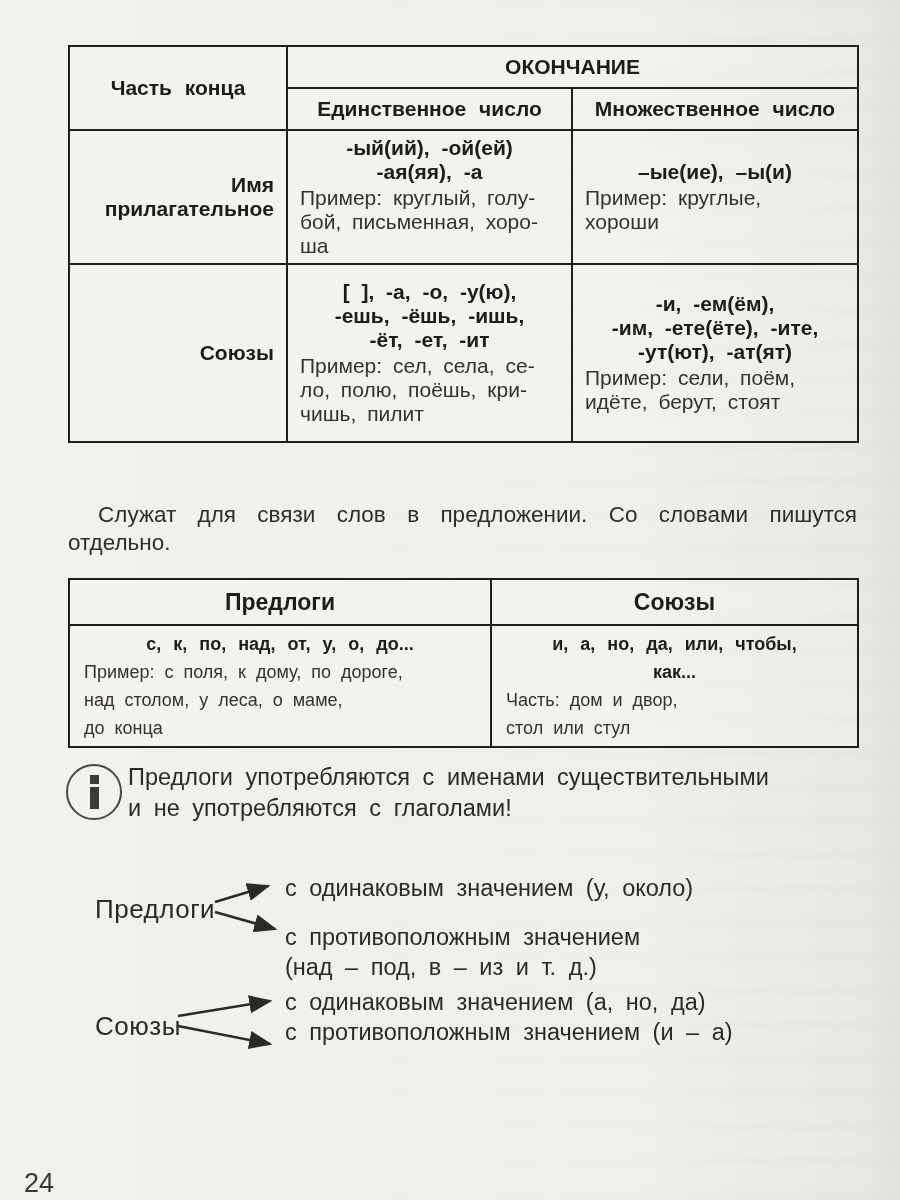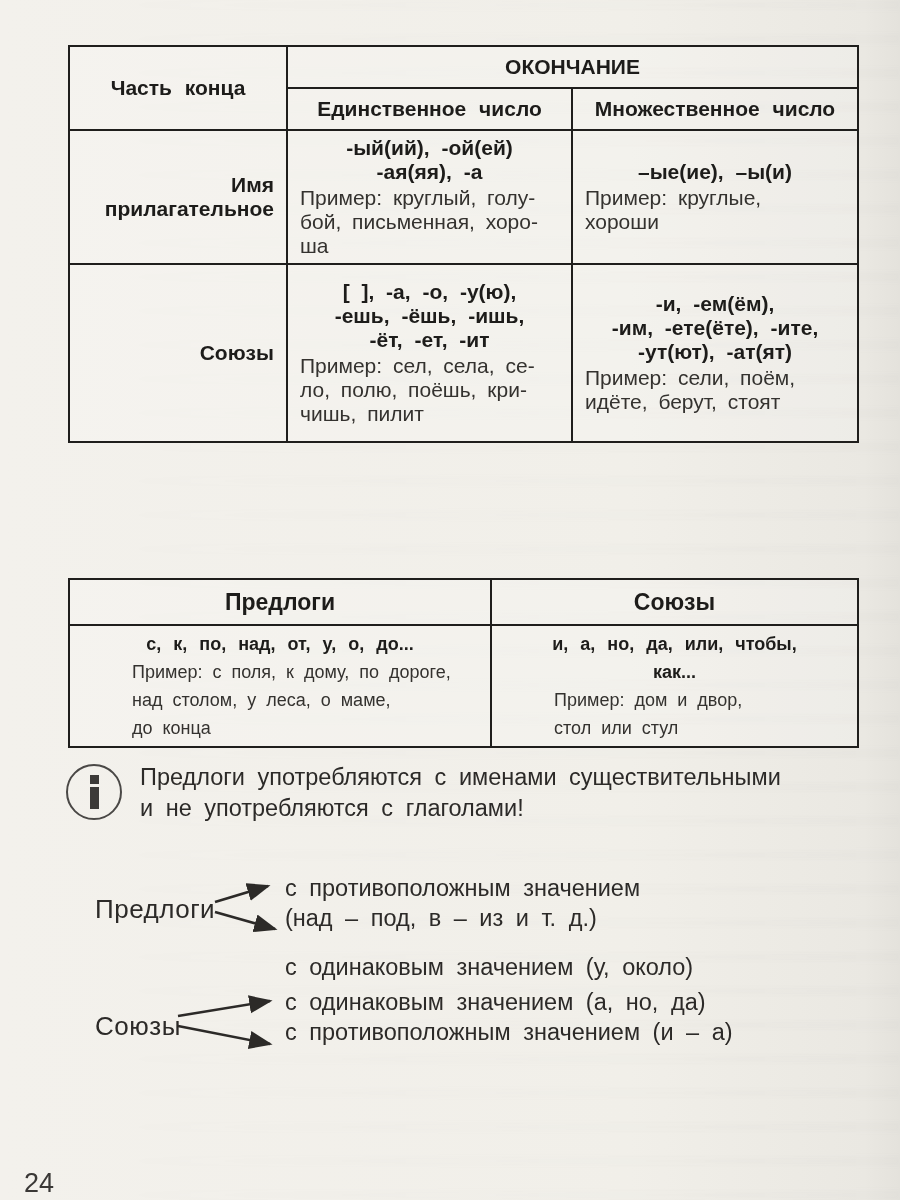--- a/index.html
+++ b/index.html
@@ -81,33 +81,33 @@
   table.function .cl{width:422px;}
   table.function .cr{width:367px;}
   table.function td.fhead{
     height:36px;font-weight:bold;text-align:center;
     vertical-align:middle;font-size:23px;word-spacing:6px;color:#1d1c1a;
   }
   .word-list{
     font-weight:bold;text-align:center;white-space:pre-line;
     word-spacing:7px;color:#1d1c1a;
   }
-  .fx-example{white-space:pre-line;word-spacing:5px;color:#34322f;margin-left:48px;}
+  .fx-example{white-space:pre-line;word-spacing:5px;color:#34322f;}
   tr.fbody td{height:112px;}
 
   
   .note{position:absolute;left:66px;top:760px;width:790px;display:flex;align-items:flex-start;}
   .info-badge{
     flex:0 0 auto;width:52px;height:52px;border:2.5px solid #4a4846;border-radius:50%;
     position:relative;margin-top:4px;background:transparent;
   }
   .info-badge .dot{position:absolute;left:22px;top:9px;width:9px;height:9px;background:#3c3a38;}
   .info-badge .stem{position:absolute;left:22px;top:21px;width:9px;height:22px;background:#3c3a38;}
   .note-text{
-    margin-left:18px;font-size:23.5px;line-height:31px;
+    margin-left:6px;font-size:23.5px;line-height:31px;
     white-space:pre-line;word-spacing:6px;color:#2c2a28;margin-top:2px;
   }
 
   
   .diagram{position:absolute;}
   .diagram .d-label{position:absolute;left:0;font-size:26px;color:#2c2a28;letter-spacing:.5px;}
   .diagram svg{position:absolute;top:0;overflow:visible;}
   .diagram .branches{position:absolute;top:0;width:545px;}
   .branch{font-size:23.5px;line-height:30px;white-space:pre-line;word-spacing:6px;color:#2c2a28;}
   #diagram-prepositions{left:95px;top:873px;width:760px;height:110px;}
@@ -177,20 +177,21 @@
           <div class="endings-line">-и, -ем(ём),
 -им, -ете(ёте), -ите,
 -ут(ют), -ат(ят)</div>
           <div class="example-line">Пример: сели, поём,
 идёте, берут, стоят</div>
         </td>
       </tr>
     </tbody>
   </table>
 
+  <div class="intro">Служат для связи слов в предложении. Со словами пишутся отдельно.</div>
 
   <table class="function">
     <colgroup>
         <col class="cl">
         <col class="cr">
       </colgroup>
     <tbody>
       <tr>
         <td class="fhead">Предлоги</td>
         <td class="fhead">Союзы</td>
@@ -198,21 +199,21 @@
       <tr class="fbody">
         <td>
           <div class="word-list">с, к, по, над, от, у, о, до...</div>
           <div class="fx-example">Пример: с поля, к дому, по дороге,
 над столом, у леса, о маме,
 до конца</div>
         </td>
         <td>
           <div class="word-list">и, а, но, да, или, чтобы,
 как...</div>
-          <div class="fx-example">Пример: дом и двор,
+          <div class="fx-example">Часть: дом и двор,
 стол или стул</div>
         </td>
       </tr>
     </tbody>
   </table>
 
   <div class="note">
     <div class="info-badge">
       <div class="dot"></div>
       <div class="stem"></div>
@@ -226,23 +227,23 @@
     <svg width="80" height="70" viewBox="0 0 80 70">
       <defs>
         <marker id="ah1" markerWidth="10" markerHeight="8" refX="8" refY="3.5" orient="auto">
           <path d="M0,0 L9,3.5 L0,7 Z" fill="#2c2a28"></path>
         </marker>
       </defs>
       <path d="M8,29 L61,13" stroke="#2c2a28" stroke-width="2.6" fill="none" marker-end="url(#ah1)"></path>
       <path d="M8,39 L68,56" stroke="#2c2a28" stroke-width="2.6" fill="none" marker-end="url(#ah1)"></path>
     </svg>
     <div class="branches">
+      <div class="branch">с одинаковым значением (у, около)</div>
       <div class="branch">с противоположным значением
 (над – под, в – из и т. д.)</div>
-      <div class="branch">с одинаковым значением (у, около)</div>
     </div>
   </div>
 
   <div class="diagram" id="diagram-conjunctions">
     <div class="d-label">Союзы</div>
     <svg width="110" height="70" viewBox="0 0 110 70">
       <defs>
         <marker id="ah2" markerWidth="10" markerHeight="8" refX="8" refY="3.5" orient="auto">
           <path d="M0,0 L9,3.5 L0,7 Z" fill="#2c2a28"></path>
         </marker>

